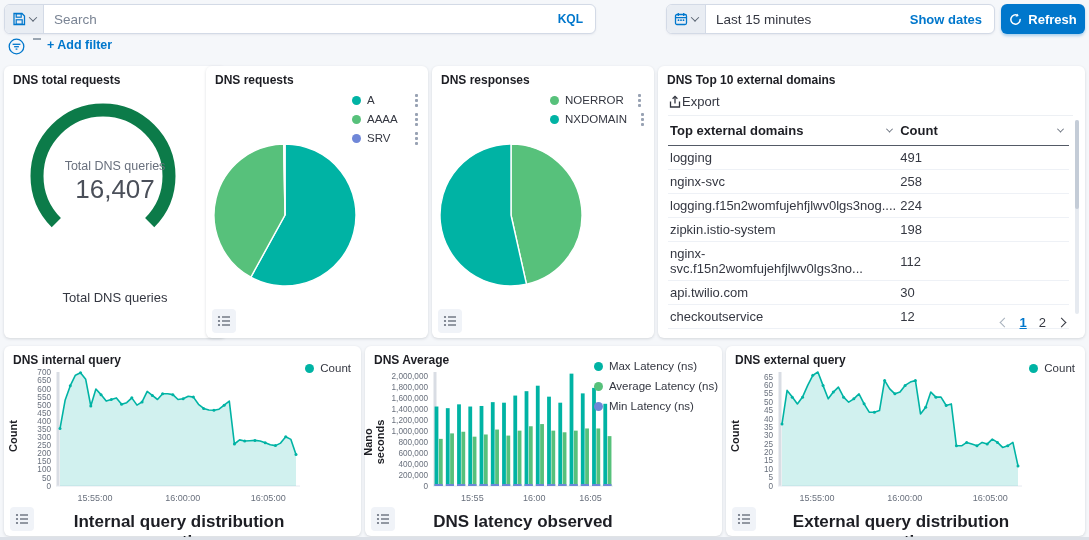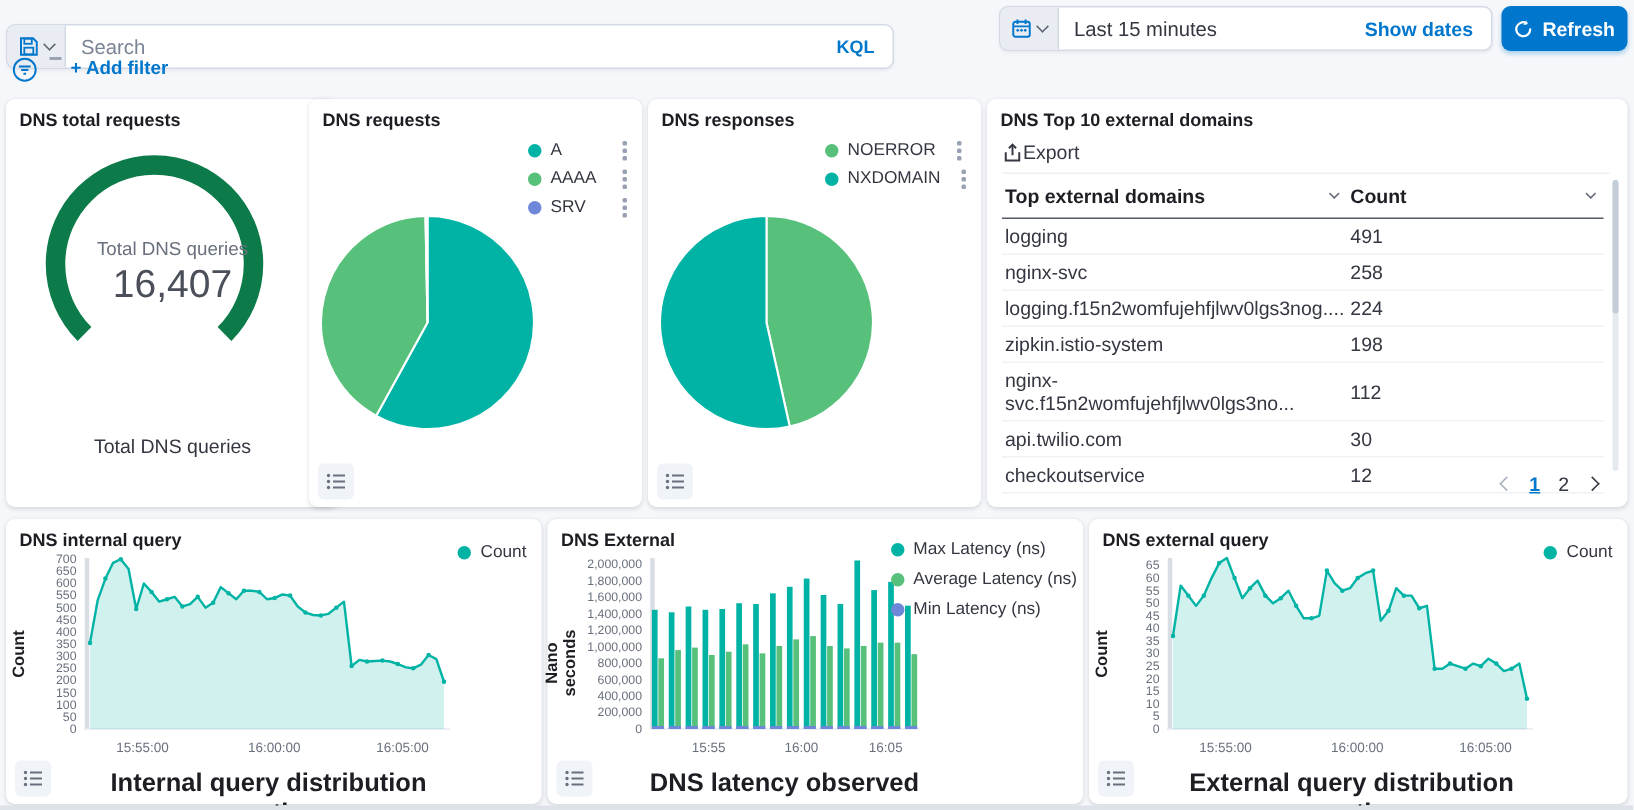--- a/index.html
+++ b/index.html
@@ -2,21 +2,21 @@
 <html><head>
 <meta charset="utf-8">
 <style>
   * { box-sizing: border-box; }
   html,body { margin:0; padding:0; }
   body { font-family:"Liberation Sans", sans-serif; background:#F5F7FA; color:#343741; }
   .stage { position:relative; width:1089px; height:540px; background:#F5F7FA; overflow:hidden; }
 
   
   .control { position:absolute; height:30px; background:#fff; border:1px solid #D3DAE6; border-radius:6px; display:flex; align-items:center; overflow:hidden; box-shadow:0 1px 2px rgba(152,162,179,.15); }
-  .search-control { left:4px; top:4px; width:592px;margin-top:12px; }
+  .search-control { left:4px; top:4px; width:592px; }
   .date-control { left:666px; top:4px; width:329px; }
   .prepend { height:100%; background:#E9EDF3; border-right:1px solid #D3DAE6; display:flex; align-items:center; justify-content:center; gap:4px; padding:0 7px; cursor:pointer; }
   .search-input { flex:1; border:none; outline:none; font-family:inherit; font-size:13.5px; color:#343741; padding:0 10px; background:transparent; }
   .search-input::placeholder { color:#7A8494; }
   .kql-btn { font-size:12px; font-weight:700; color:#0077CC; padding:0 12px; cursor:pointer; }
   .time-text { flex:1; font-size:13.5px; color:#343741; padding-left:10px; cursor:pointer; }
   .show-dates { font-size:13px; font-weight:600; color:#0077CC; padding-right:12px; cursor:pointer; }
   .refresh-btn { position:absolute; left:1001px; top:4px; width:84px; height:30px; background:#0077CC; border:none; border-radius:6px; color:#fff; font-family:inherit; font-size:13px; font-weight:700; display:flex; align-items:center; justify-content:center; gap:6px; cursor:pointer; box-shadow:0 2px 3px rgba(0,119,204,.3); }
 
   .chev { display:inline-block; width:6px; height:6px; border-right:1.6px solid #5A6472; border-bottom:1.6px solid #5A6472; transform:rotate(45deg) translate(-1px,-1px); }
@@ -344,21 +344,21 @@
           <circle cx="3" cy="8" r="1.1" fill="#69707D"></circle>
           <circle cx="3" cy="12" r="1.1" fill="#69707D"></circle>
         <line x1="6" y1="4" x2="14" y2="4" stroke="#69707D" stroke-width="1.4"></line>
         <line x1="6" y1="8" x2="14" y2="8" stroke="#69707D" stroke-width="1.4"></line>
         <line x1="6" y1="12" x2="14" y2="12" stroke="#69707D" stroke-width="1.4"></line>
       </svg>
     </button>
   </div>
 
   <div class="panel" id="p-lat">
-    <div class="panel-title">DNS External</div>
+    <div class="panel-title">DNS Average</div>
     <div class="ylabel">Nano seconds</div>
     <svg class="ts-svg" width="330" height="150">
         <rect x="62.5" y="8" width="3" height="114" fill="#D9DDE4"></rect>
         <line x1="62" y1="122" x2="242" y2="122" stroke="#E6E9F0" stroke-width="1"></line>
         <text x="57" y="124.6" text-anchor="end" font-size="8.2" fill="#69707D" font-family="Liberation Sans, sans-serif">0</text>
         <text x="57" y="113.63846153846153" text-anchor="end" font-size="8.2" fill="#69707D" font-family="Liberation Sans, sans-serif">200,000</text>
         <text x="57" y="102.67692307692307" text-anchor="end" font-size="8.2" fill="#69707D" font-family="Liberation Sans, sans-serif">400,000</text>
         <text x="57" y="91.71538461538461" text-anchor="end" font-size="8.2" fill="#69707D" font-family="Liberation Sans, sans-serif">600,000</text>
         <text x="57" y="80.75384615384615" text-anchor="end" font-size="8.2" fill="#69707D" font-family="Liberation Sans, sans-serif">800,000</text>
         <text x="57" y="69.79230769230769" text-anchor="end" font-size="8.2" fill="#69707D" font-family="Liberation Sans, sans-serif">1,000,000</text>

